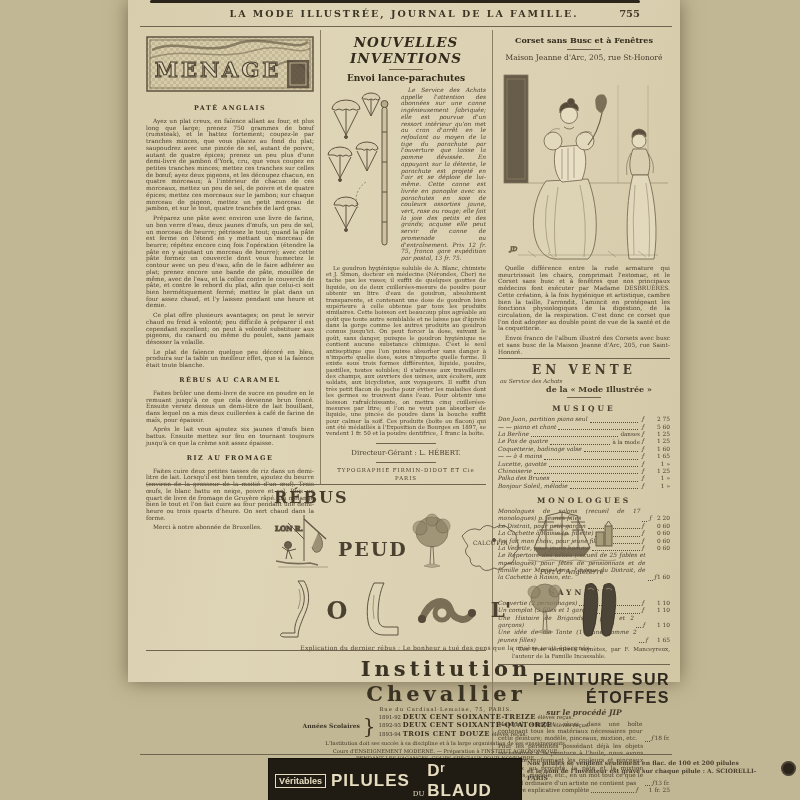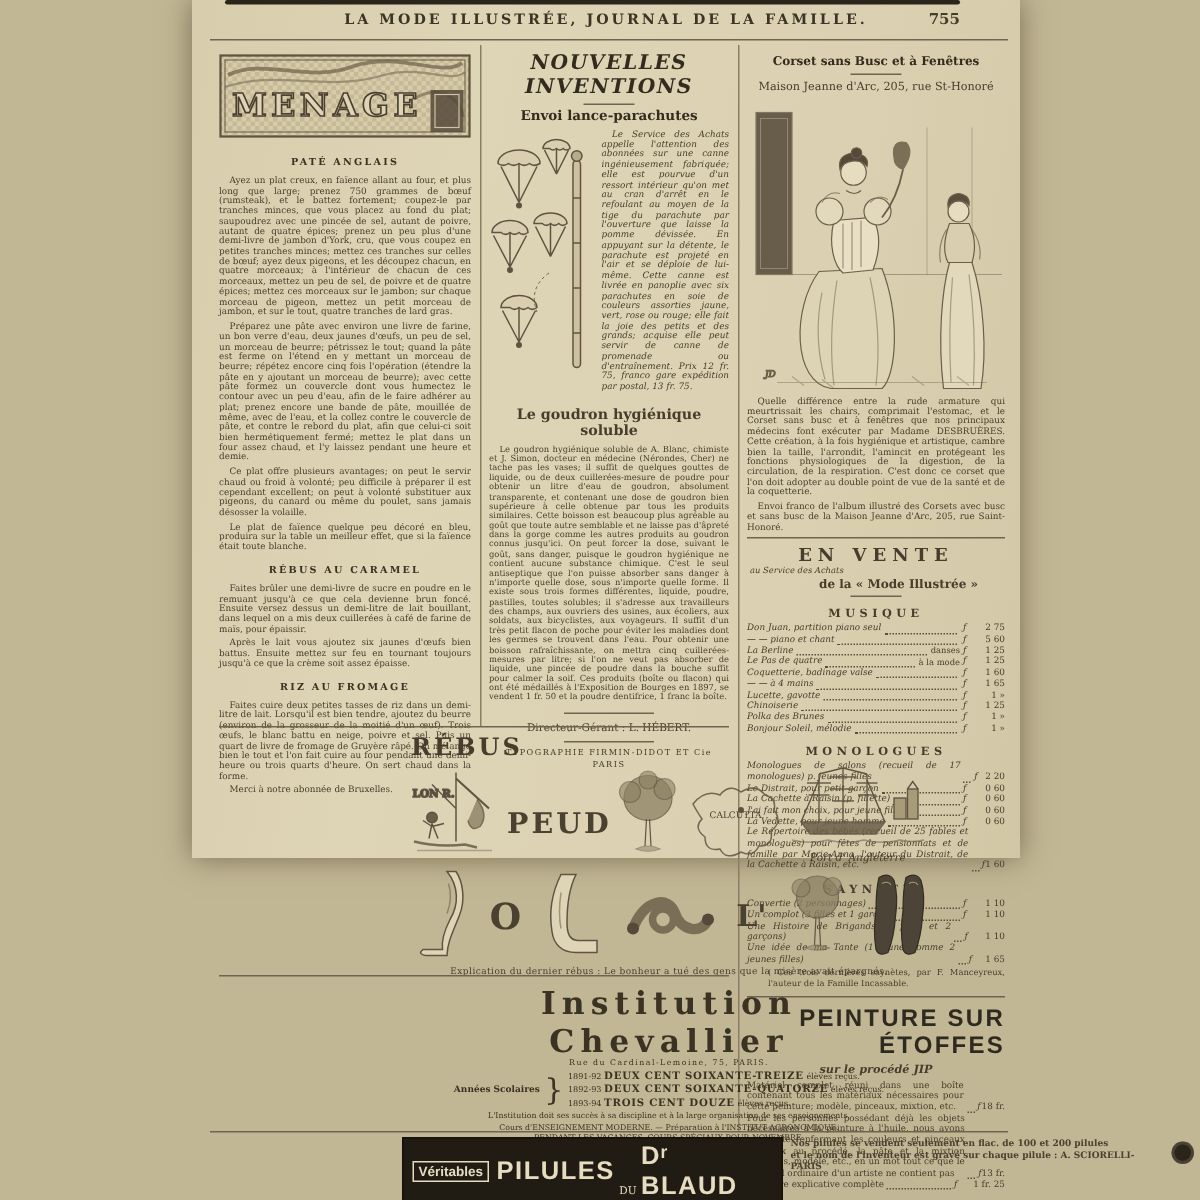--- a/index.html
+++ b/index.html
@@ -1,17 +1,17 @@
 <!DOCTYPE html>
 <html><head>
 <meta charset="utf-8">
 <style>
   html,body{margin:0;padding:0;width:800px;height:800px;overflow:hidden;
     background:#c2b794;font-family:"DejaVu Serif","Liberation Serif",serif;}
-  .page{position:absolute;left:128px;top:0;width:552px;height:572px;
+  .page{position:absolute;left:128px;top:0;width:552px;height:682px;
     background:linear-gradient(100deg,#d8cead 0%,#ded4b6 30%,#dbd1b2 70%,#d2c7a5 100%);
     box-shadow:0 0 18px rgba(60,50,30,.55);color:#463d2c;}
   .topstrip{position:absolute;left:22px;top:0;width:490px;height:3px;background:#2a241a;border-radius:2px;}
   .masthead{position:absolute;left:0;top:8px;width:100%;text-align:center;
     font-size:9.5px;letter-spacing:2px;font-weight:bold;color:#3c3424;}
   .pagenum{position:absolute;right:40px;top:8px;font-size:10px;font-weight:bold;}
   .hrule{position:absolute;background:#6f6450;height:1px;}
   .vrule{position:absolute;background:#8a7d64;width:1px;}
   .col{position:absolute;text-align:justify;}
   p.t{font-size:5.9px;line-height:1.14;margin:0 0 3px 0;text-indent:7px;text-align:justify;}
@@ -160,21 +160,20 @@
             <path d="M9,120 L20,141 M20,118 L20,141 M31,120 L20,141"></path>
               <circle cx="20" cy="143" r="1.5" fill="#5f5442"></circle>
           </g>
           <path d="M40,95 q-14,10 -8,26" stroke-dasharray="2,2" stroke-width=".6"></path>
         </g>
       </svg>
       <div style="flex:1">
         <p class="t" style="font-style:italic;">Le Service des Achats appelle l'attention des abonnées sur une canne ingénieusement fabriquée; elle est pourvue d'un ressort intérieur qu'on met au cran d'arrêt en le refoulant au moyen de la tige du parachute par l'ouverture que laisse la pomme dévissée. En appuyant sur la détente, le parachute est projeté en l'air et se déploie de lui-même. Cette canne est livrée en panoplie avec six parachutes en soie de couleurs assorties jaune, vert, rose ou rouge; elle fait la joie des petits et des grands; acquise elle peut servir de canne de promenade ou d'entraînement. Prix 12 fr. 75, franco gare expédition par postal, 13 fr. 75.</p>
       </div>
     </div>
-    <div class="h-goudron">Le goudron hygiénique soluble</div>
     <p class="t" style="font-size:5.6px;">Le goudron hygiénique soluble de A. Blanc, chimiste et J. Simon, docteur en médecine (Nérondes, Cher) ne tache pas les vases; il suffit de quelques gouttes de liquide, ou de deux cuillerées-mesure de poudre pour obtenir un litre d'eau de goudron, absolument transparente, et contenant une dose de goudron bien supérieure à celle obtenue par tous les produits similaires. Cette boisson est beaucoup plus agréable au goût que toute autre semblable et ne laisse pas d'âpreté dans la gorge comme les autres produits au goudron connus jusqu'ici. On peut forcer la dose, suivant le goût, sans danger, puisque le goudron hygiénique ne contient aucune substance chimique. C'est le seul antiseptique que l'on puisse absorber sans danger à n'importe quelle dose, sous n'importe quelle forme. Il existe sous trois formes différentes, liquide, poudre, pastilles, toutes solubles; il s'adresse aux travailleurs des champs, aux ouvriers des usines, aux écoliers, aux soldats, aux bicyclistes, aux voyageurs. Il suffit d'un très petit flacon de poche pour éviter les maladies dont les germes se trouvent dans l'eau. Pour obtenir une boisson rafraîchissante, on mettra cinq cuillerées-mesures par litre; si l'on ne veut pas absorber de liquide, une pincée de poudre dans la bouche suffit pour calmer la soif. Ces produits (boîte ou flacon) qui ont été médaillés à l'Exposition de Bourges en 1897, se vendent 1 fr. 50 et la poudre dentifrice, 1 franc la boîte.</p>
     <div class="shortrule" style="width:60px;margin-top:6px;"></div>
     <div class="gerant">Directeur-Gérant : L. HÉBERT.</div>
     <div class="shortrule" style="width:60px;"></div>
     <div class="typo">
       <div>TYPOGRAPHIE FIRMIN-DIDOT ET Cie</div>
       <div>PARIS</div>
     </div>
   </div>
 

